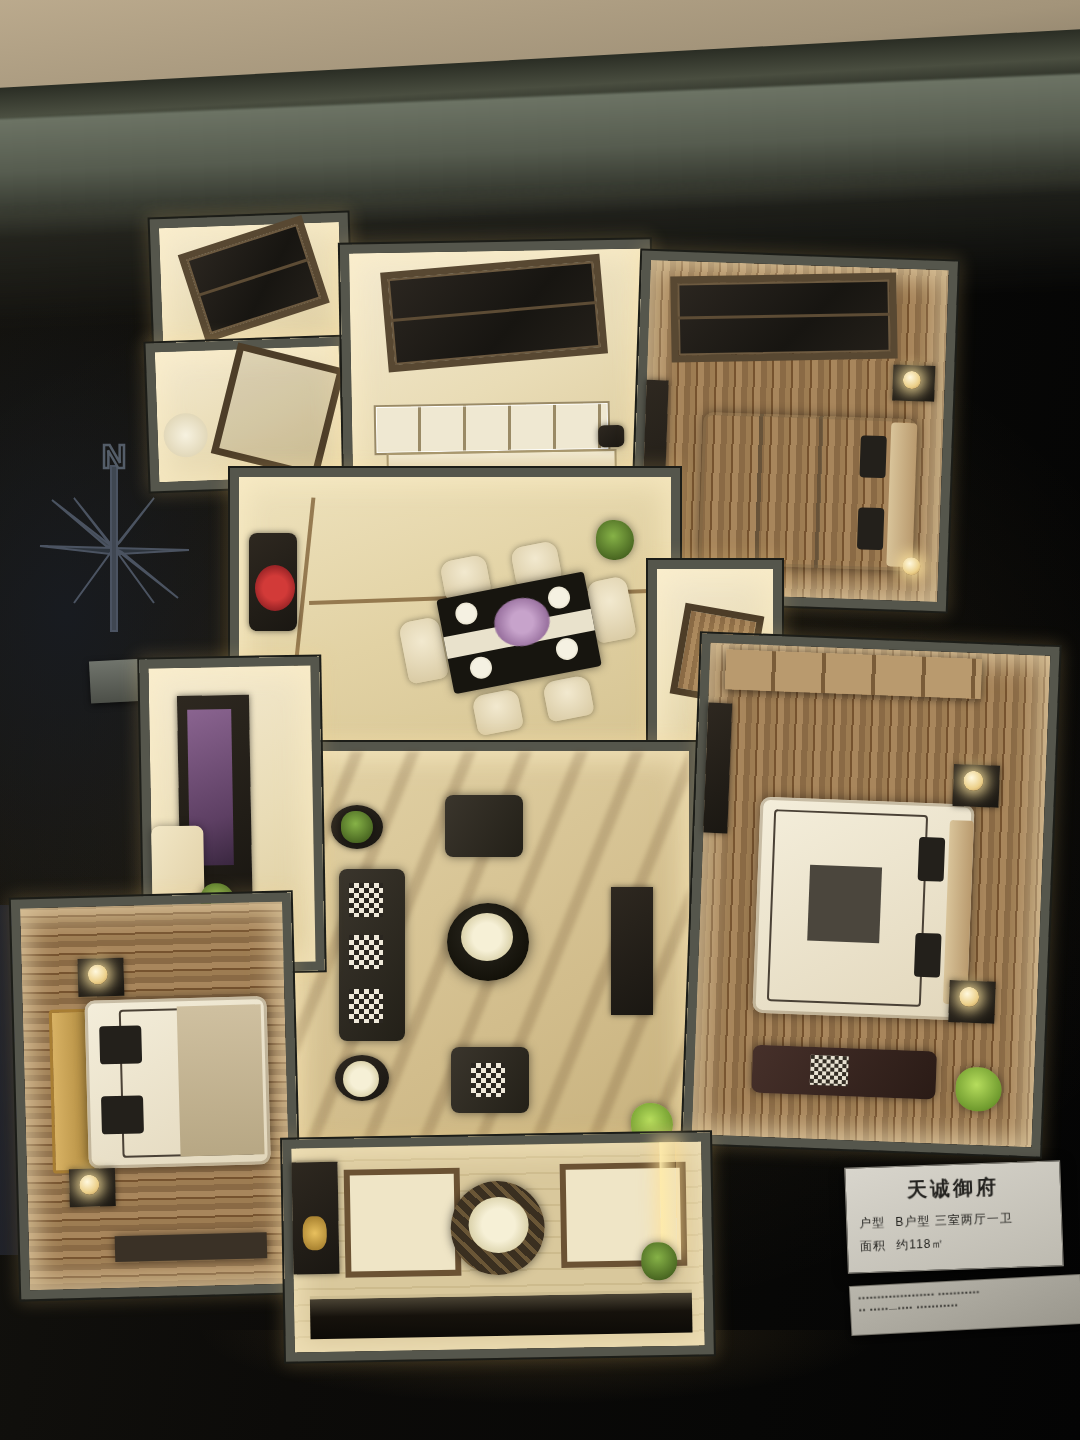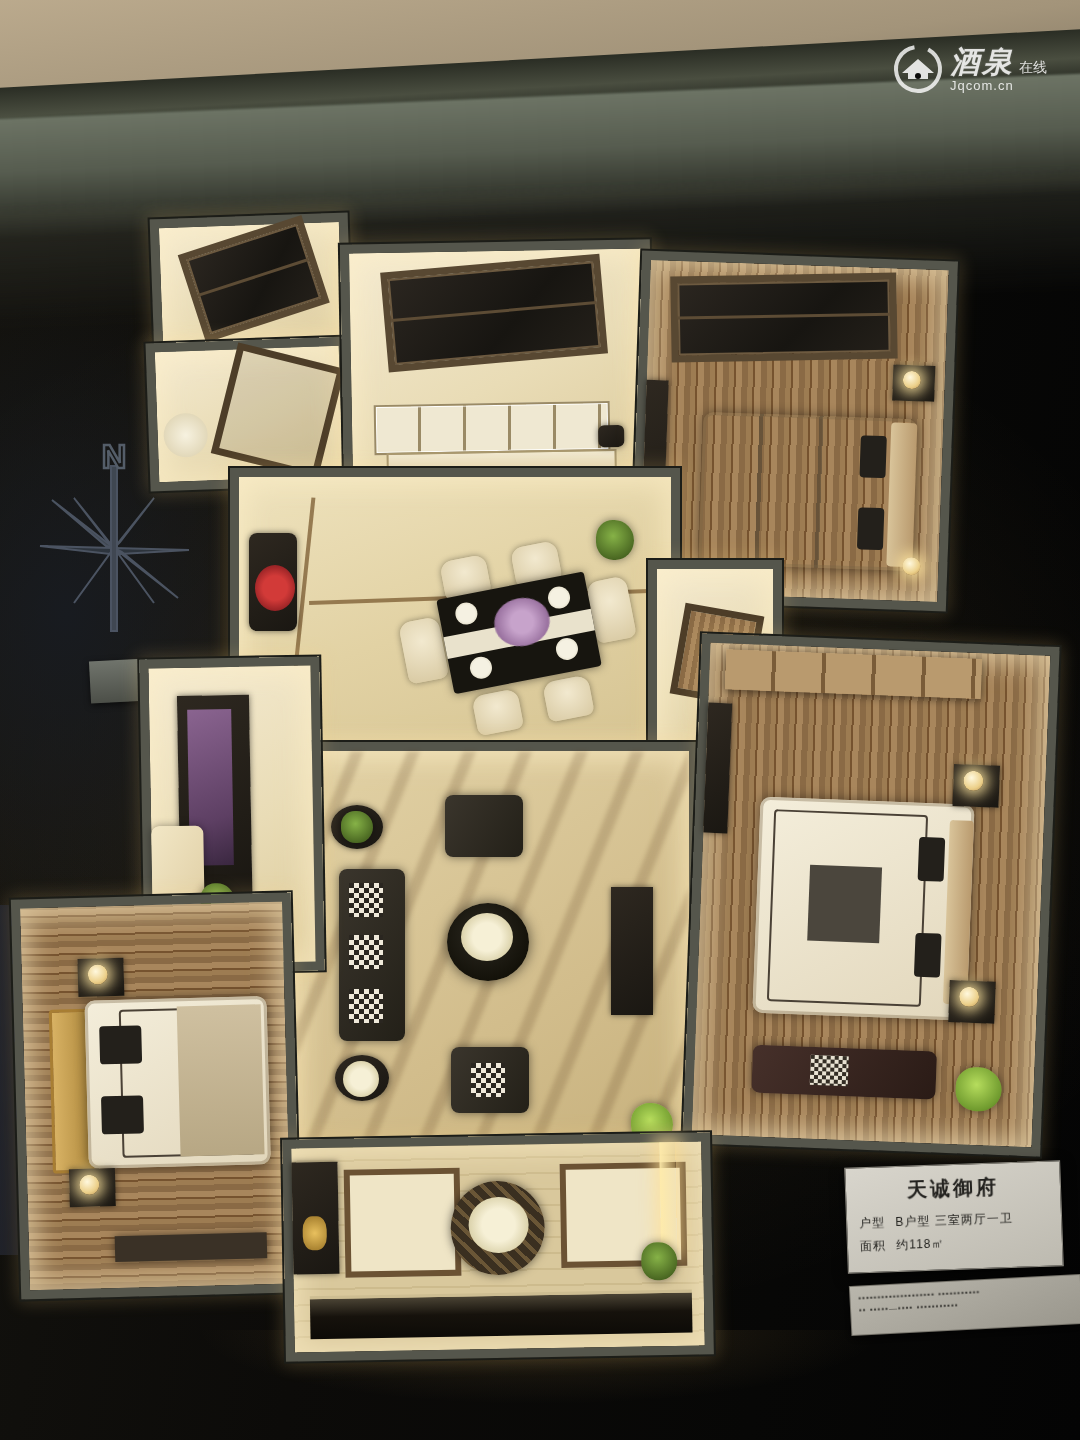--- a/index.html
+++ b/index.html
@@ -128,34 +128,20 @@
   <div class="abs bg-base"></div>
   <div class="abs top-wall"></div>
   <div class="abs case-rim"></div>
   <div class="abs glass-band"></div>
   <div class="abs glass-fade"></div>
   <div class="abs left-ambient"></div>
   <div class="abs window-col"></div>
   <div class="abs floor-reflection"></div>
   <div class="abs side-tab"></div>
 
-  <div class="abs watermark">
-    <svg class="wm-icon" viewBox="0 0 52 52">
-      <circle cx="26" cy="26" r="22" fill="none" stroke="rgba(255,255,255,.8)" stroke-width="4" stroke-dasharray="88 14" transform="rotate(30 26 26)"></circle>
-      <path d="M10 30 L26 16 L42 30 L36 30 L36 36 L16 36 L16 30 Z" fill="rgba(255,255,255,.85)"></path>
-      <circle cx="26" cy="33" r="3" fill="#0b0a08"></circle>
-    </svg>
-    <div class="wm-text">
-      <div class="wm-row">
-        <span class="wm-cn">酒泉</span>
-        <span class="wm-suffix">在线</span>
-      </div>
-      <span class="wm-domain">Jqcom.cn</span>
-    </div>
-  </div>
 
   <div class="abs compass">
     <svg viewBox="0 0 160 195" width="160" height="195">
       <g stroke="#566070" stroke-width="2" fill="#323a44" opacity=".9">
         <polygon points="80,110 40,60 74,104"></polygon>
         <polygon points="80,110 6,108 76,116"></polygon>
         <polygon points="80,110 40,165 74,118"></polygon>
         <polygon points="80,110 120,60 86,104"></polygon>
         <polygon points="80,110 155,112 86,116"></polygon>
         <polygon points="80,110 120,165 86,118"></polygon>

